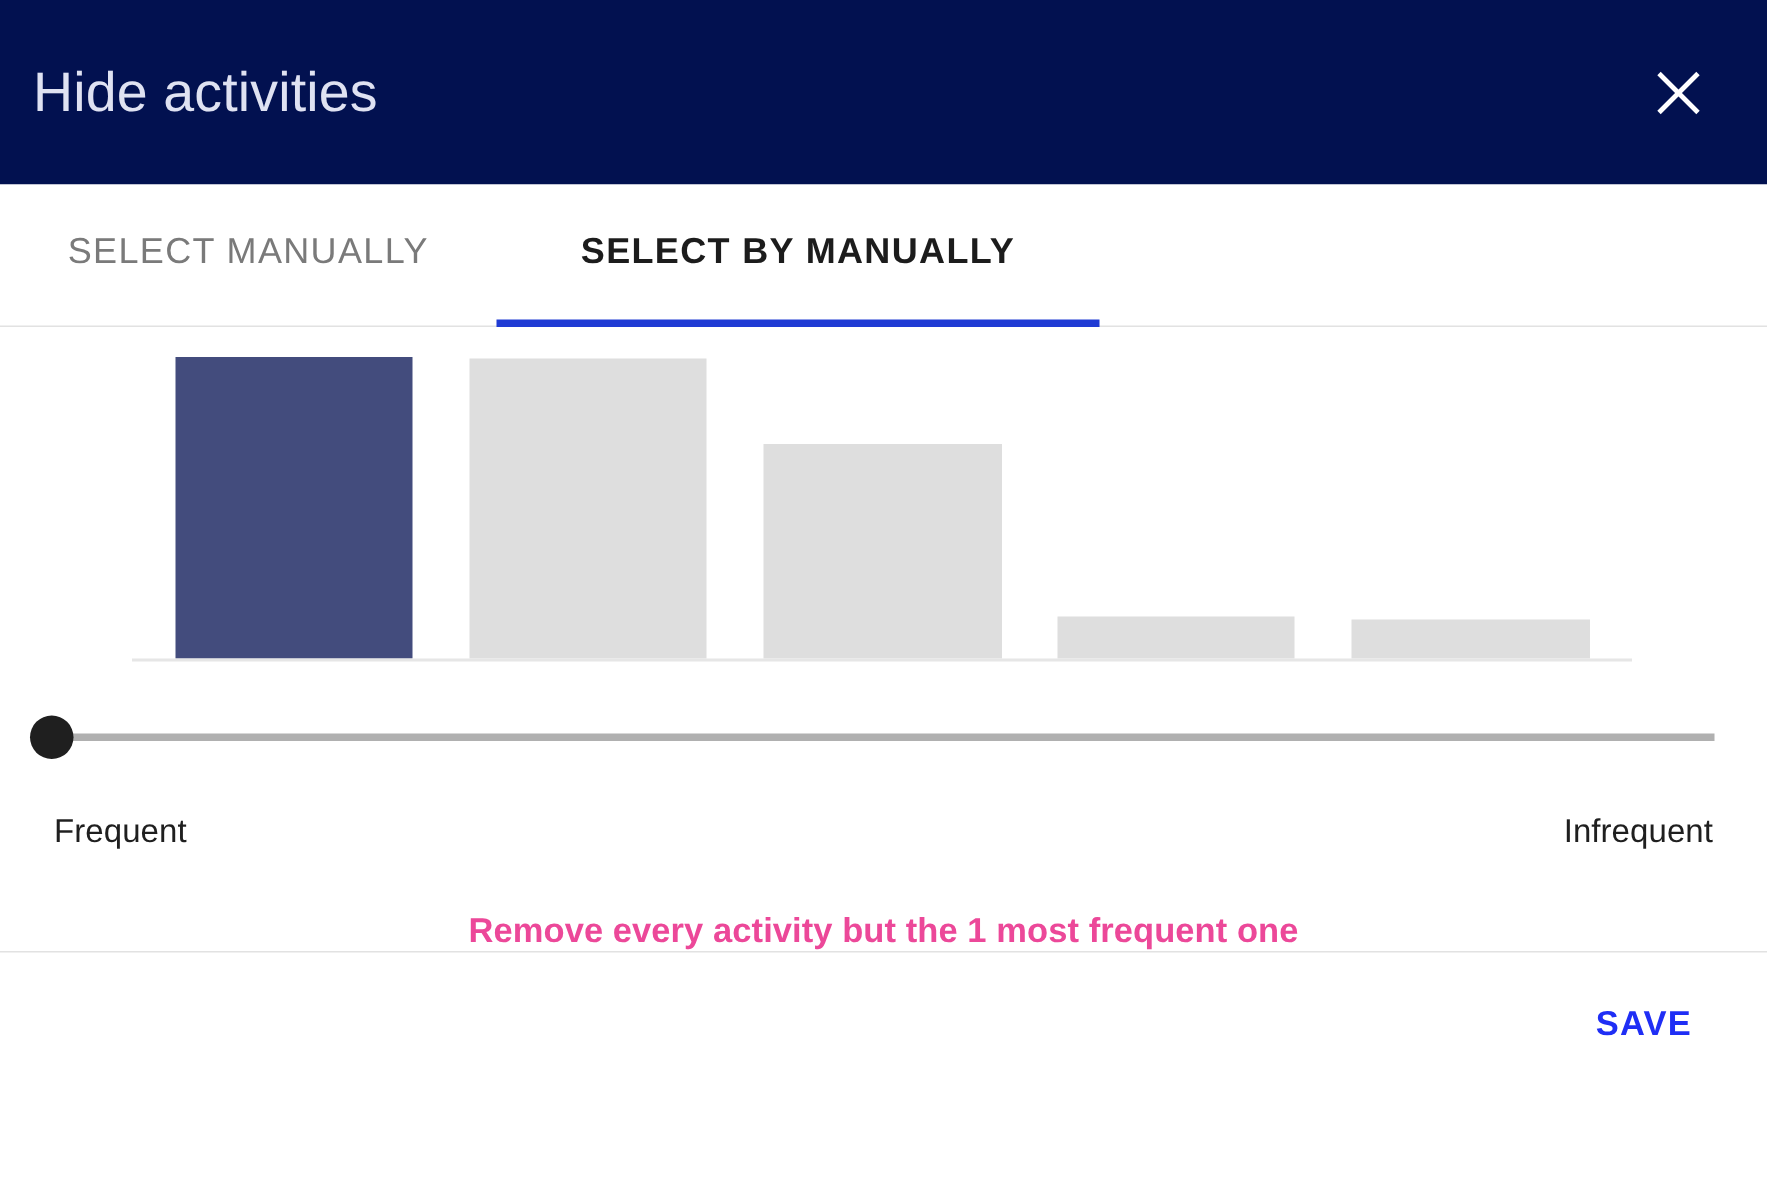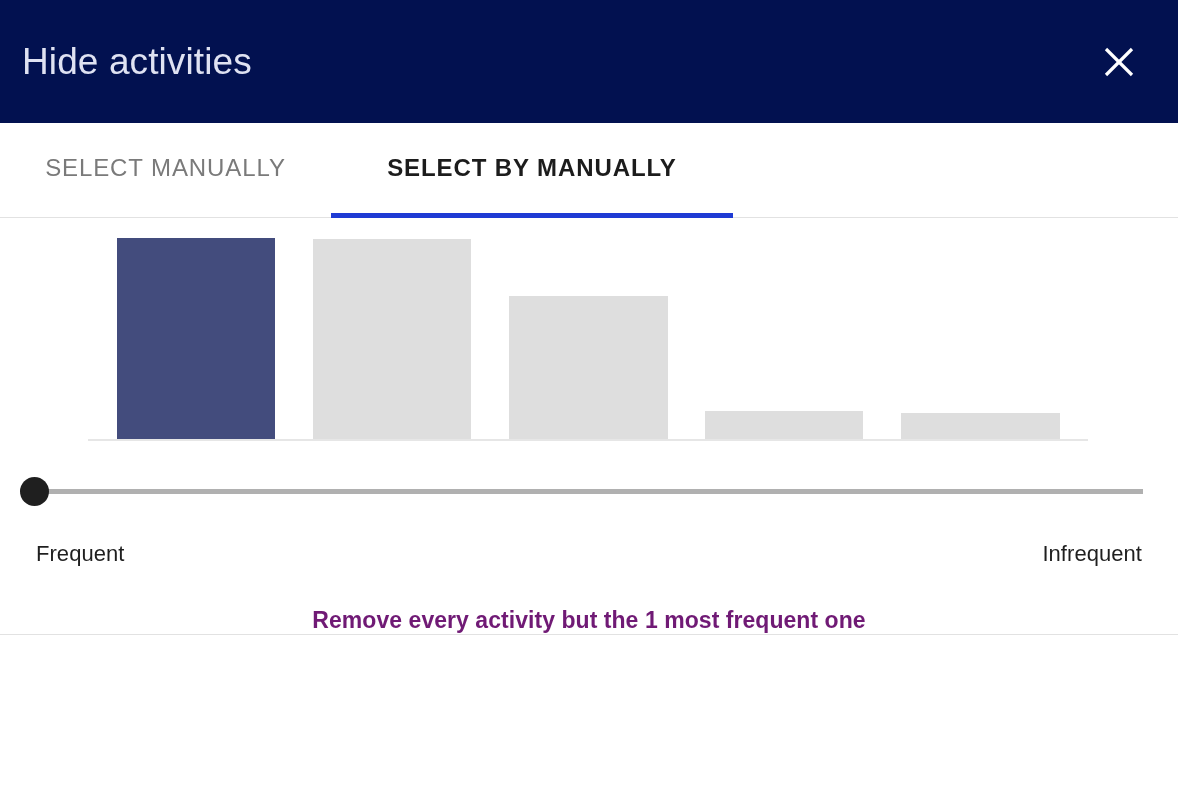--- a/index.html
+++ b/index.html
@@ -199,21 +199,21 @@
     position: relative;
     flex: 1 1 auto;
     display: flex;
     align-items: flex-start;
     justify-content: center;
     padding-top: 22px;
   }
   .summary-text {
     font-size: 23px;
     font-weight: 700;
-    color: #701a75;
+    color: #ec4899;
     letter-spacing: 0.05px;
     white-space: nowrap;
   }
 
   
   .dialog-footer {
     position: relative;
     height: 97px;
     min-height: 97px;
     display: flex;
@@ -293,15 +293,16 @@
   <div class="range-labels">
     <div class="range-label">Frequent</div>
     <div class="range-label">Infrequent</div>
   </div>
 
   <div class="summary-region">
     <div class="summary-text">Remove every activity but the 1 most frequent one</div>
   </div>
 
   <div class="dialog-footer">
+    <button class="footer-button btn-save" style="color: rgb(31, 46, 245);">SAVE</button>
   </div>
 
 </div>
 
 </body></html>

